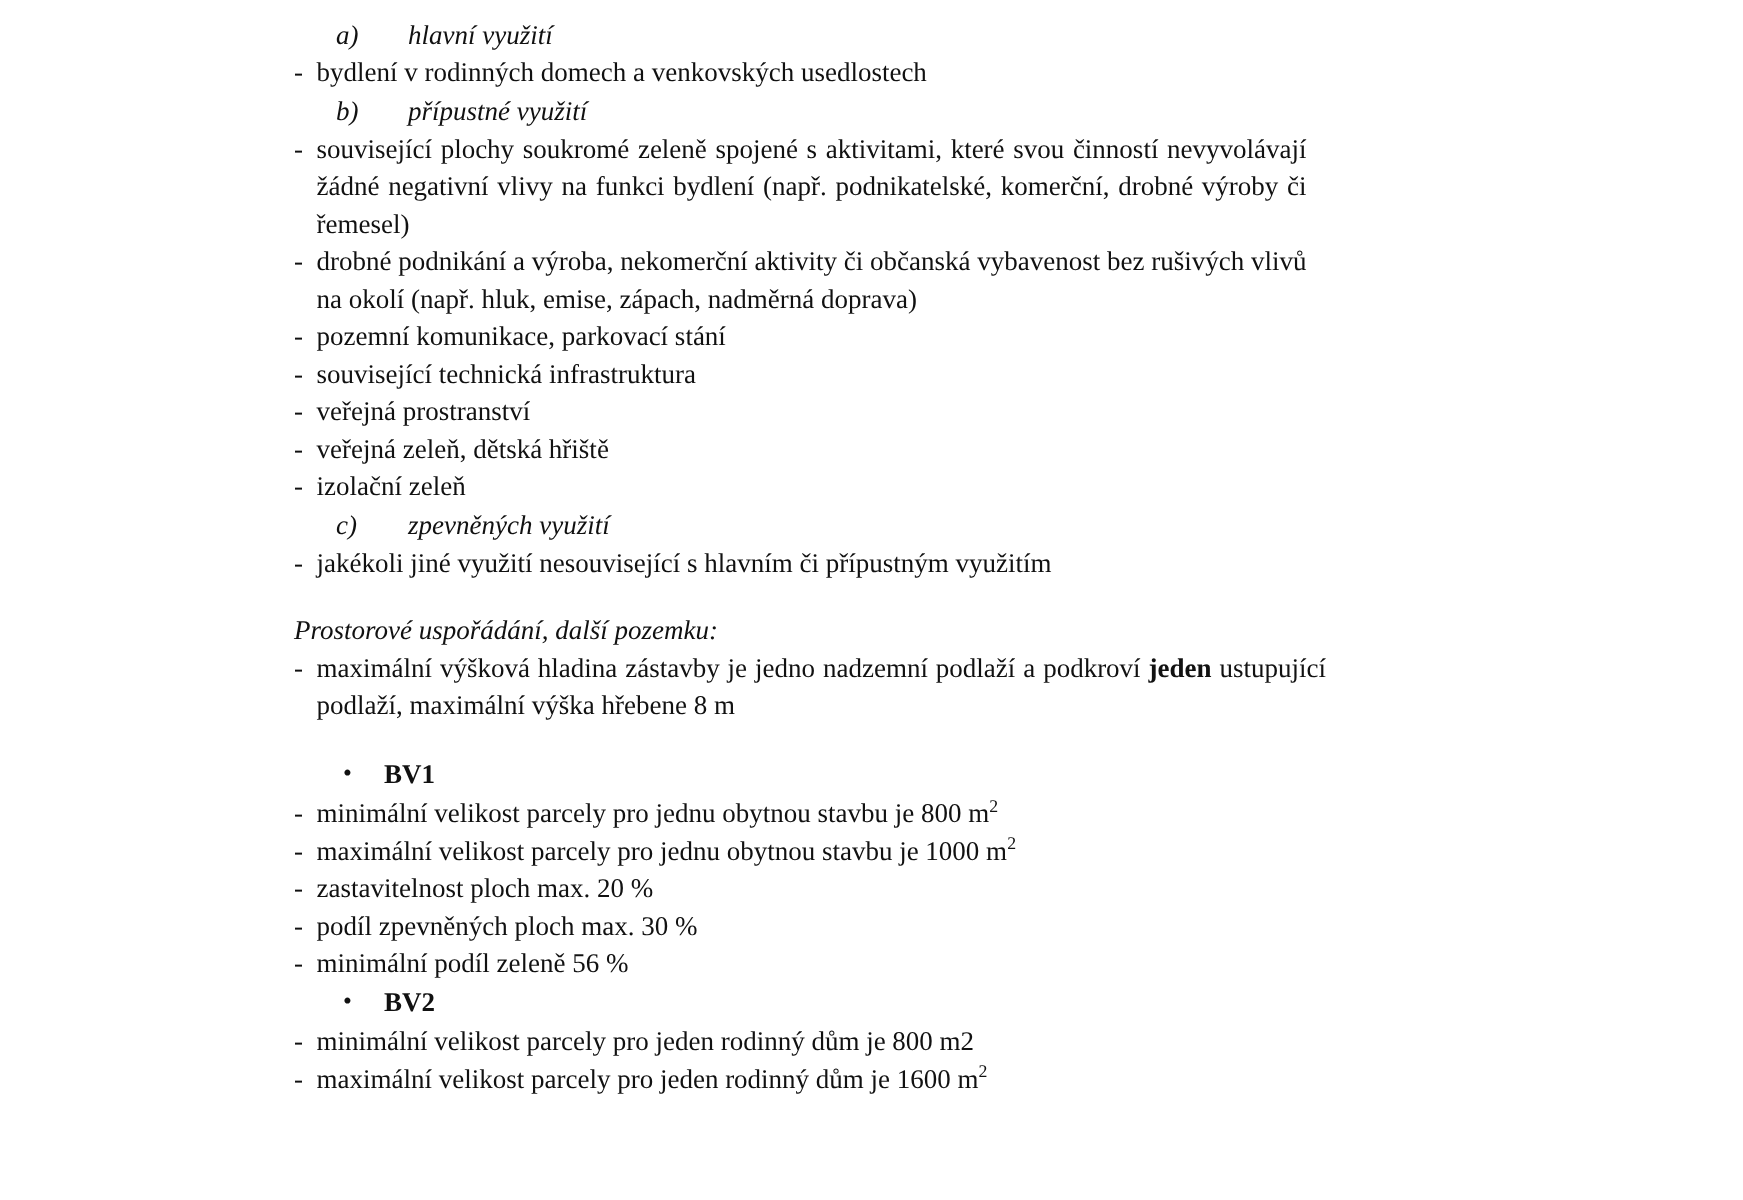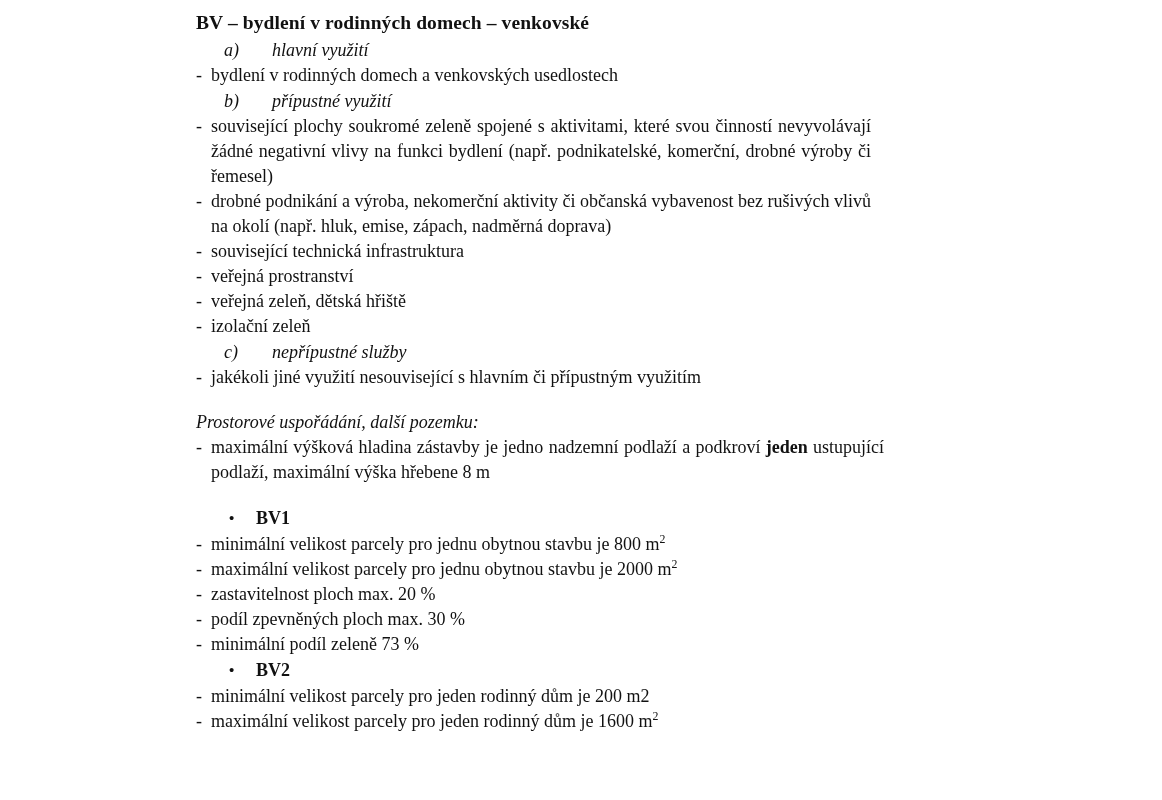--- a/index.html
+++ b/index.html
@@ -127,51 +127,51 @@
     font-size: 0.66em;
     vertical-align: super;
     line-height: 0;
   }
 </style>
 </head>
 <body>
 
 <div class="page">
 
-  <h1 class="doc-title">BV – bydlení v rodinných domech – venkovské</h1>
 
   <div class="lettered">
     <div class="letter-row">
       <span class="letter-mark">a)</span>
       <span>hlavní využití</span>
     </div>
   </div>
   <ul class="dash-list sub-dash">
     <li>bydlení v rodinných domech a venkovských usedlostech</li>
   </ul>
 
   <div class="lettered">
     <div class="letter-row">
       <span class="letter-mark">b)</span>
       <span>přípustné využití</span>
     </div>
   </div>
   <ul class="dash-list sub-dash">
     <li class="justify">související plochy soukromé zeleně spojené s aktivitami, které svou činností nevyvolávají žádné negativní vlivy na funkci bydlení (např. podnikatelské, komerční, drobné výroby či řemesel)</li>
     <li class="justify">drobné podnikání a výroba, nekomerční aktivity či občanská vybavenost bez rušivých vlivů na okolí (např. hluk, emise, zápach, nadměrná doprava)</li>
+    <li>pozemní komunikace, parkovací stání</li>
     <li>související technická infrastruktura</li>
     <li>veřejná prostranství</li>
     <li>veřejná zeleň, dětská hřiště</li>
     <li>izolační zeleň</li>
   </ul>
 
   <div class="lettered">
     <div class="letter-row">
       <span class="letter-mark">c)</span>
-      <span>nepřípustné služby</span>
+      <span>zpevněných využití</span>
     </div>
   </div>
   <ul class="dash-list sub-dash">
     <li>jakékoli jiné využití nesouvisející s hlavním či přípustným využitím</li>
   </ul>
 
   <div class="spacer-lg"></div>
 
   <div class="block-heading">Prostorové uspořádání, další pozemku:</div>
   <ul class="dash-list reg-dash">
@@ -180,32 +180,32 @@
 
   <div class="spacer-lg"></div>
 
   <div class="bv-group">
     <div class="bv-head">
       <span class="bv-bullet">•</span>
       <span>BV1</span>
     </div>
     <ul class="dash-list bv-dash">
       <li><span>minimální velikost parcely pro jednu obytnou stavbu je 800 m</span><sup>2</sup></li>
-      <li><span>maximální velikost parcely pro jednu obytnou stavbu je 2000 m</span><sup>2</sup></li>
+      <li><span>maximální velikost parcely pro jednu obytnou stavbu je 1000 m</span><sup>2</sup></li>
       <li><span>zastavitelnost ploch max. 20 %</span></li>
       <li><span>podíl zpevněných ploch max. 30 %</span></li>
-      <li><span>minimální podíl zeleně 73 %</span></li>
+      <li><span>minimální podíl zeleně 56 %</span></li>
     </ul>
   </div>
 
   <div class="bv-group">
     <div class="bv-head">
       <span class="bv-bullet">•</span>
       <span>BV2</span>
     </div>
     <ul class="dash-list bv-dash">
-      <li><span>minimální velikost parcely pro jeden rodinný dům je 200 m2</span></li>
+      <li><span>minimální velikost parcely pro jeden rodinný dům je 800 m2</span></li>
       <li><span>maximální velikost parcely pro jeden rodinný dům je 1600 m</span><sup>2</sup></li>
 
     </ul>
   </div>
 
 </div>
 
 </body></html>

